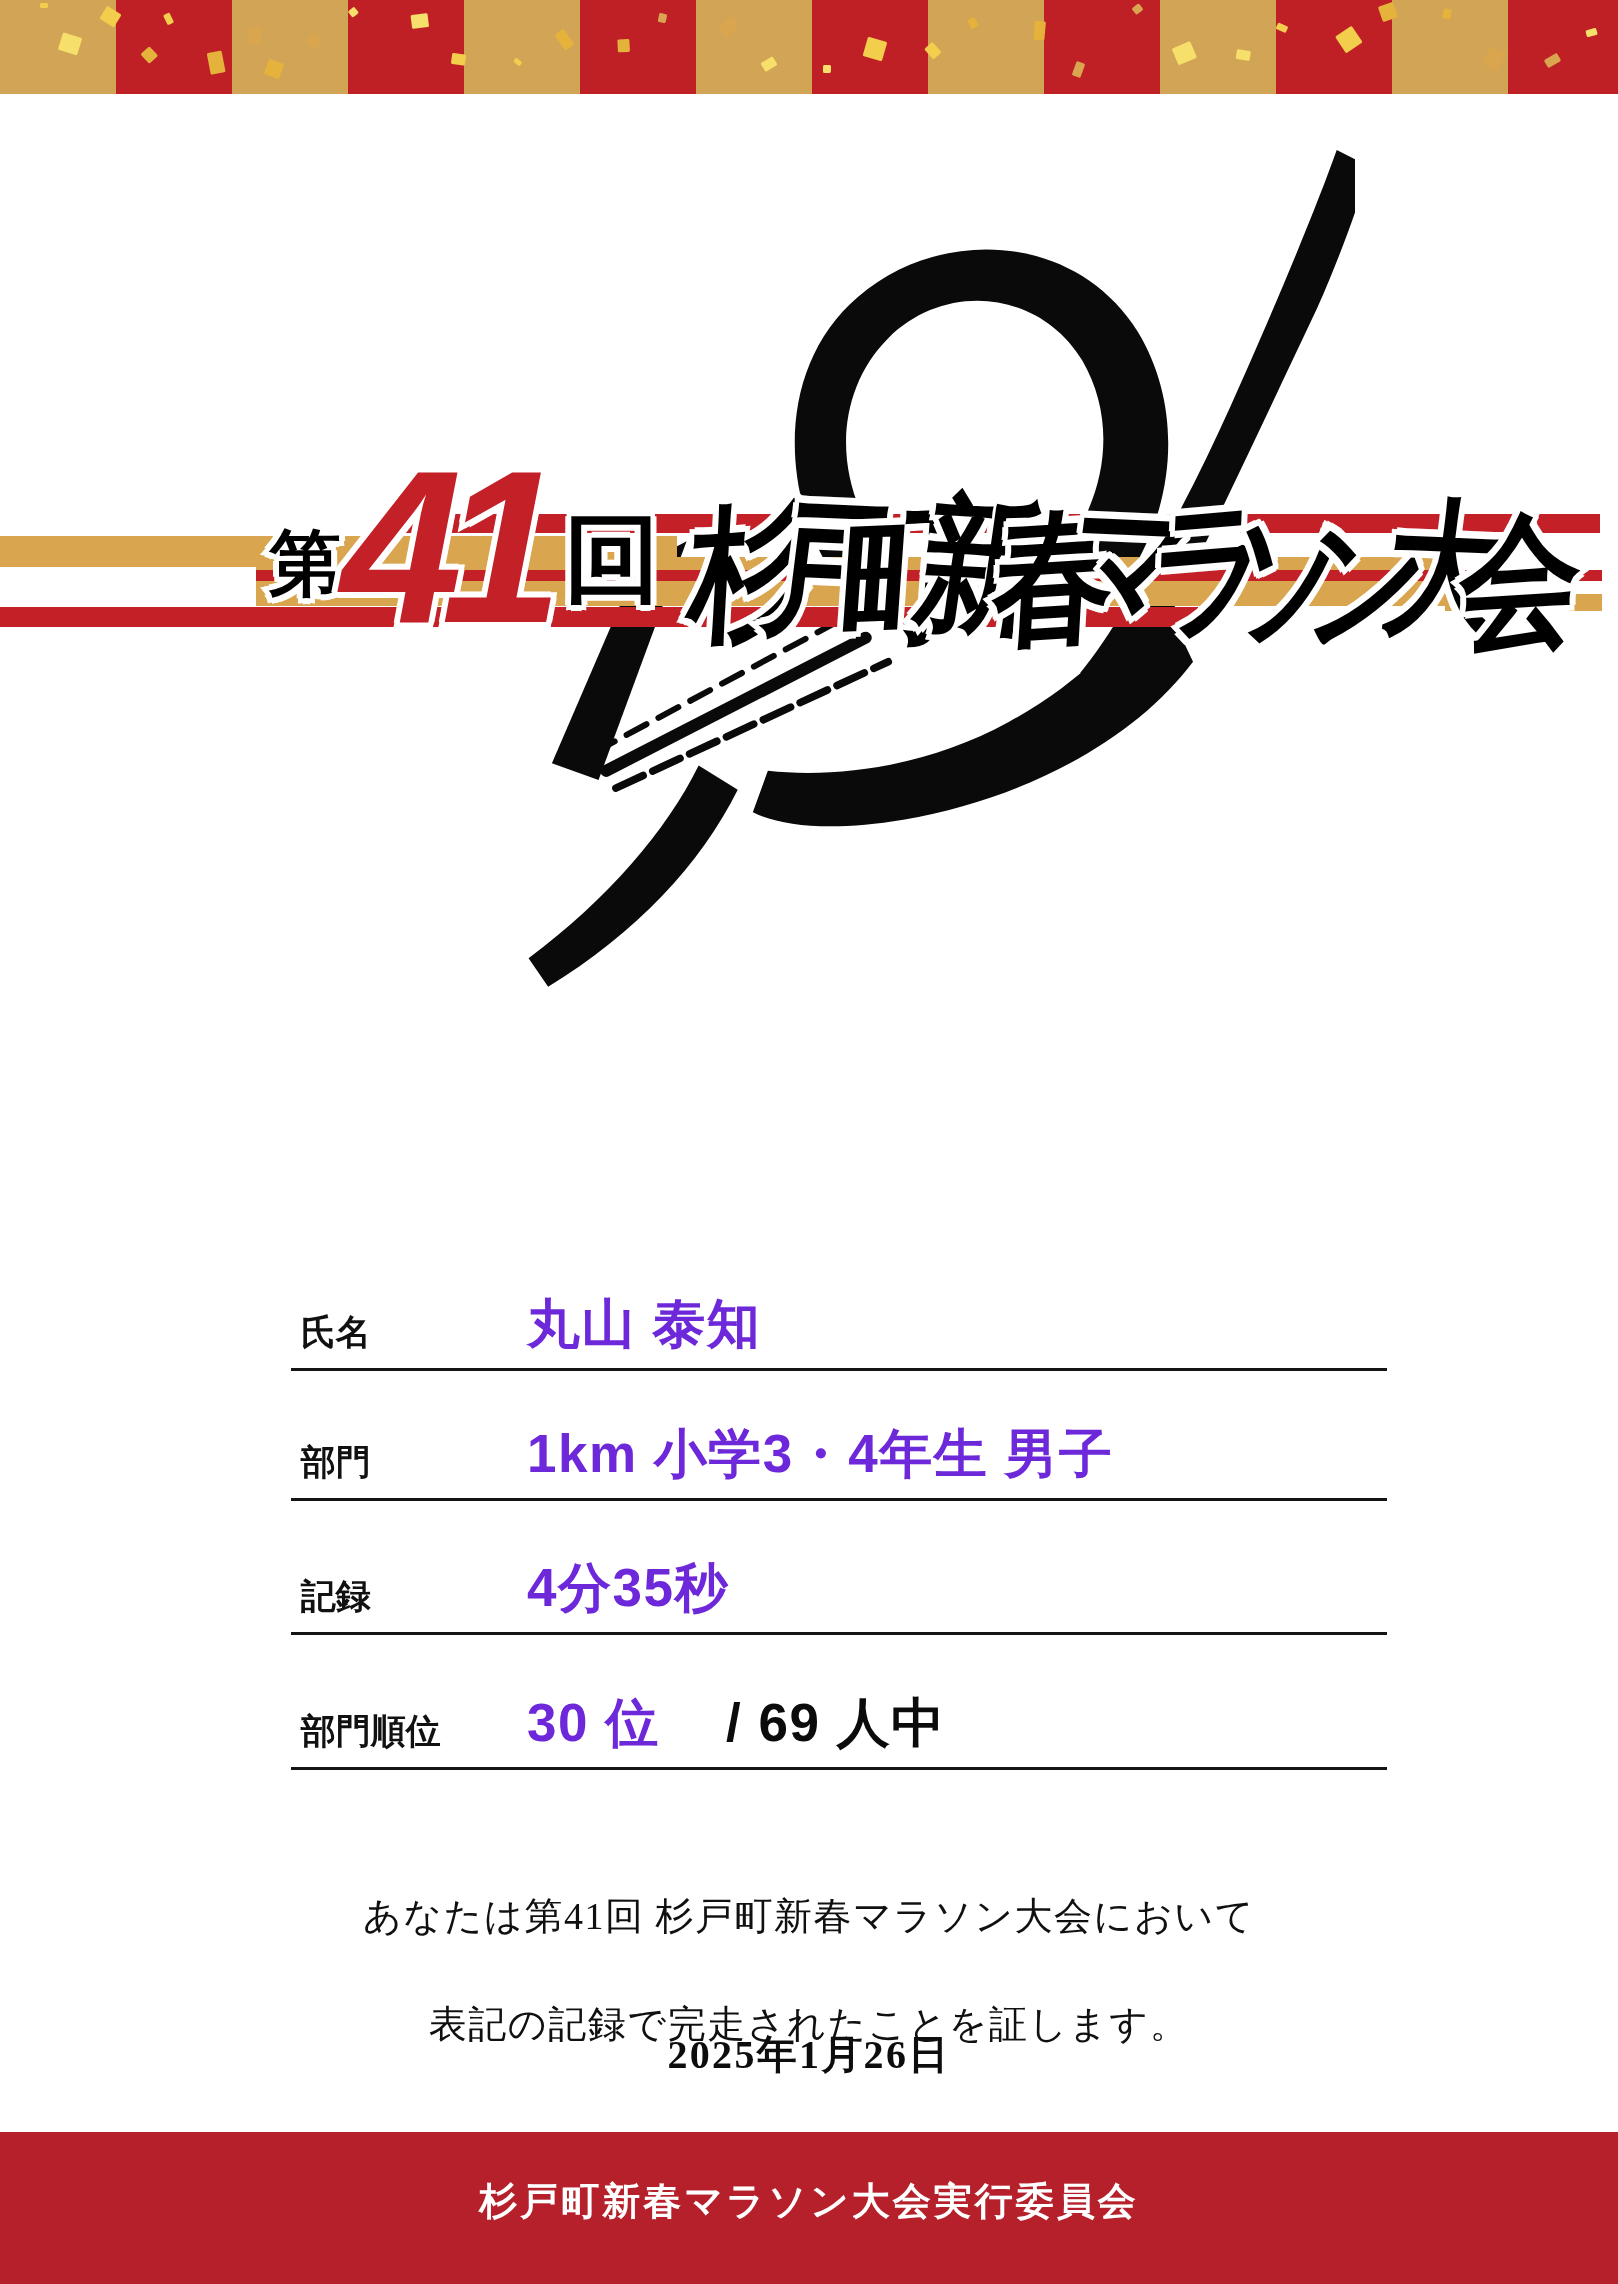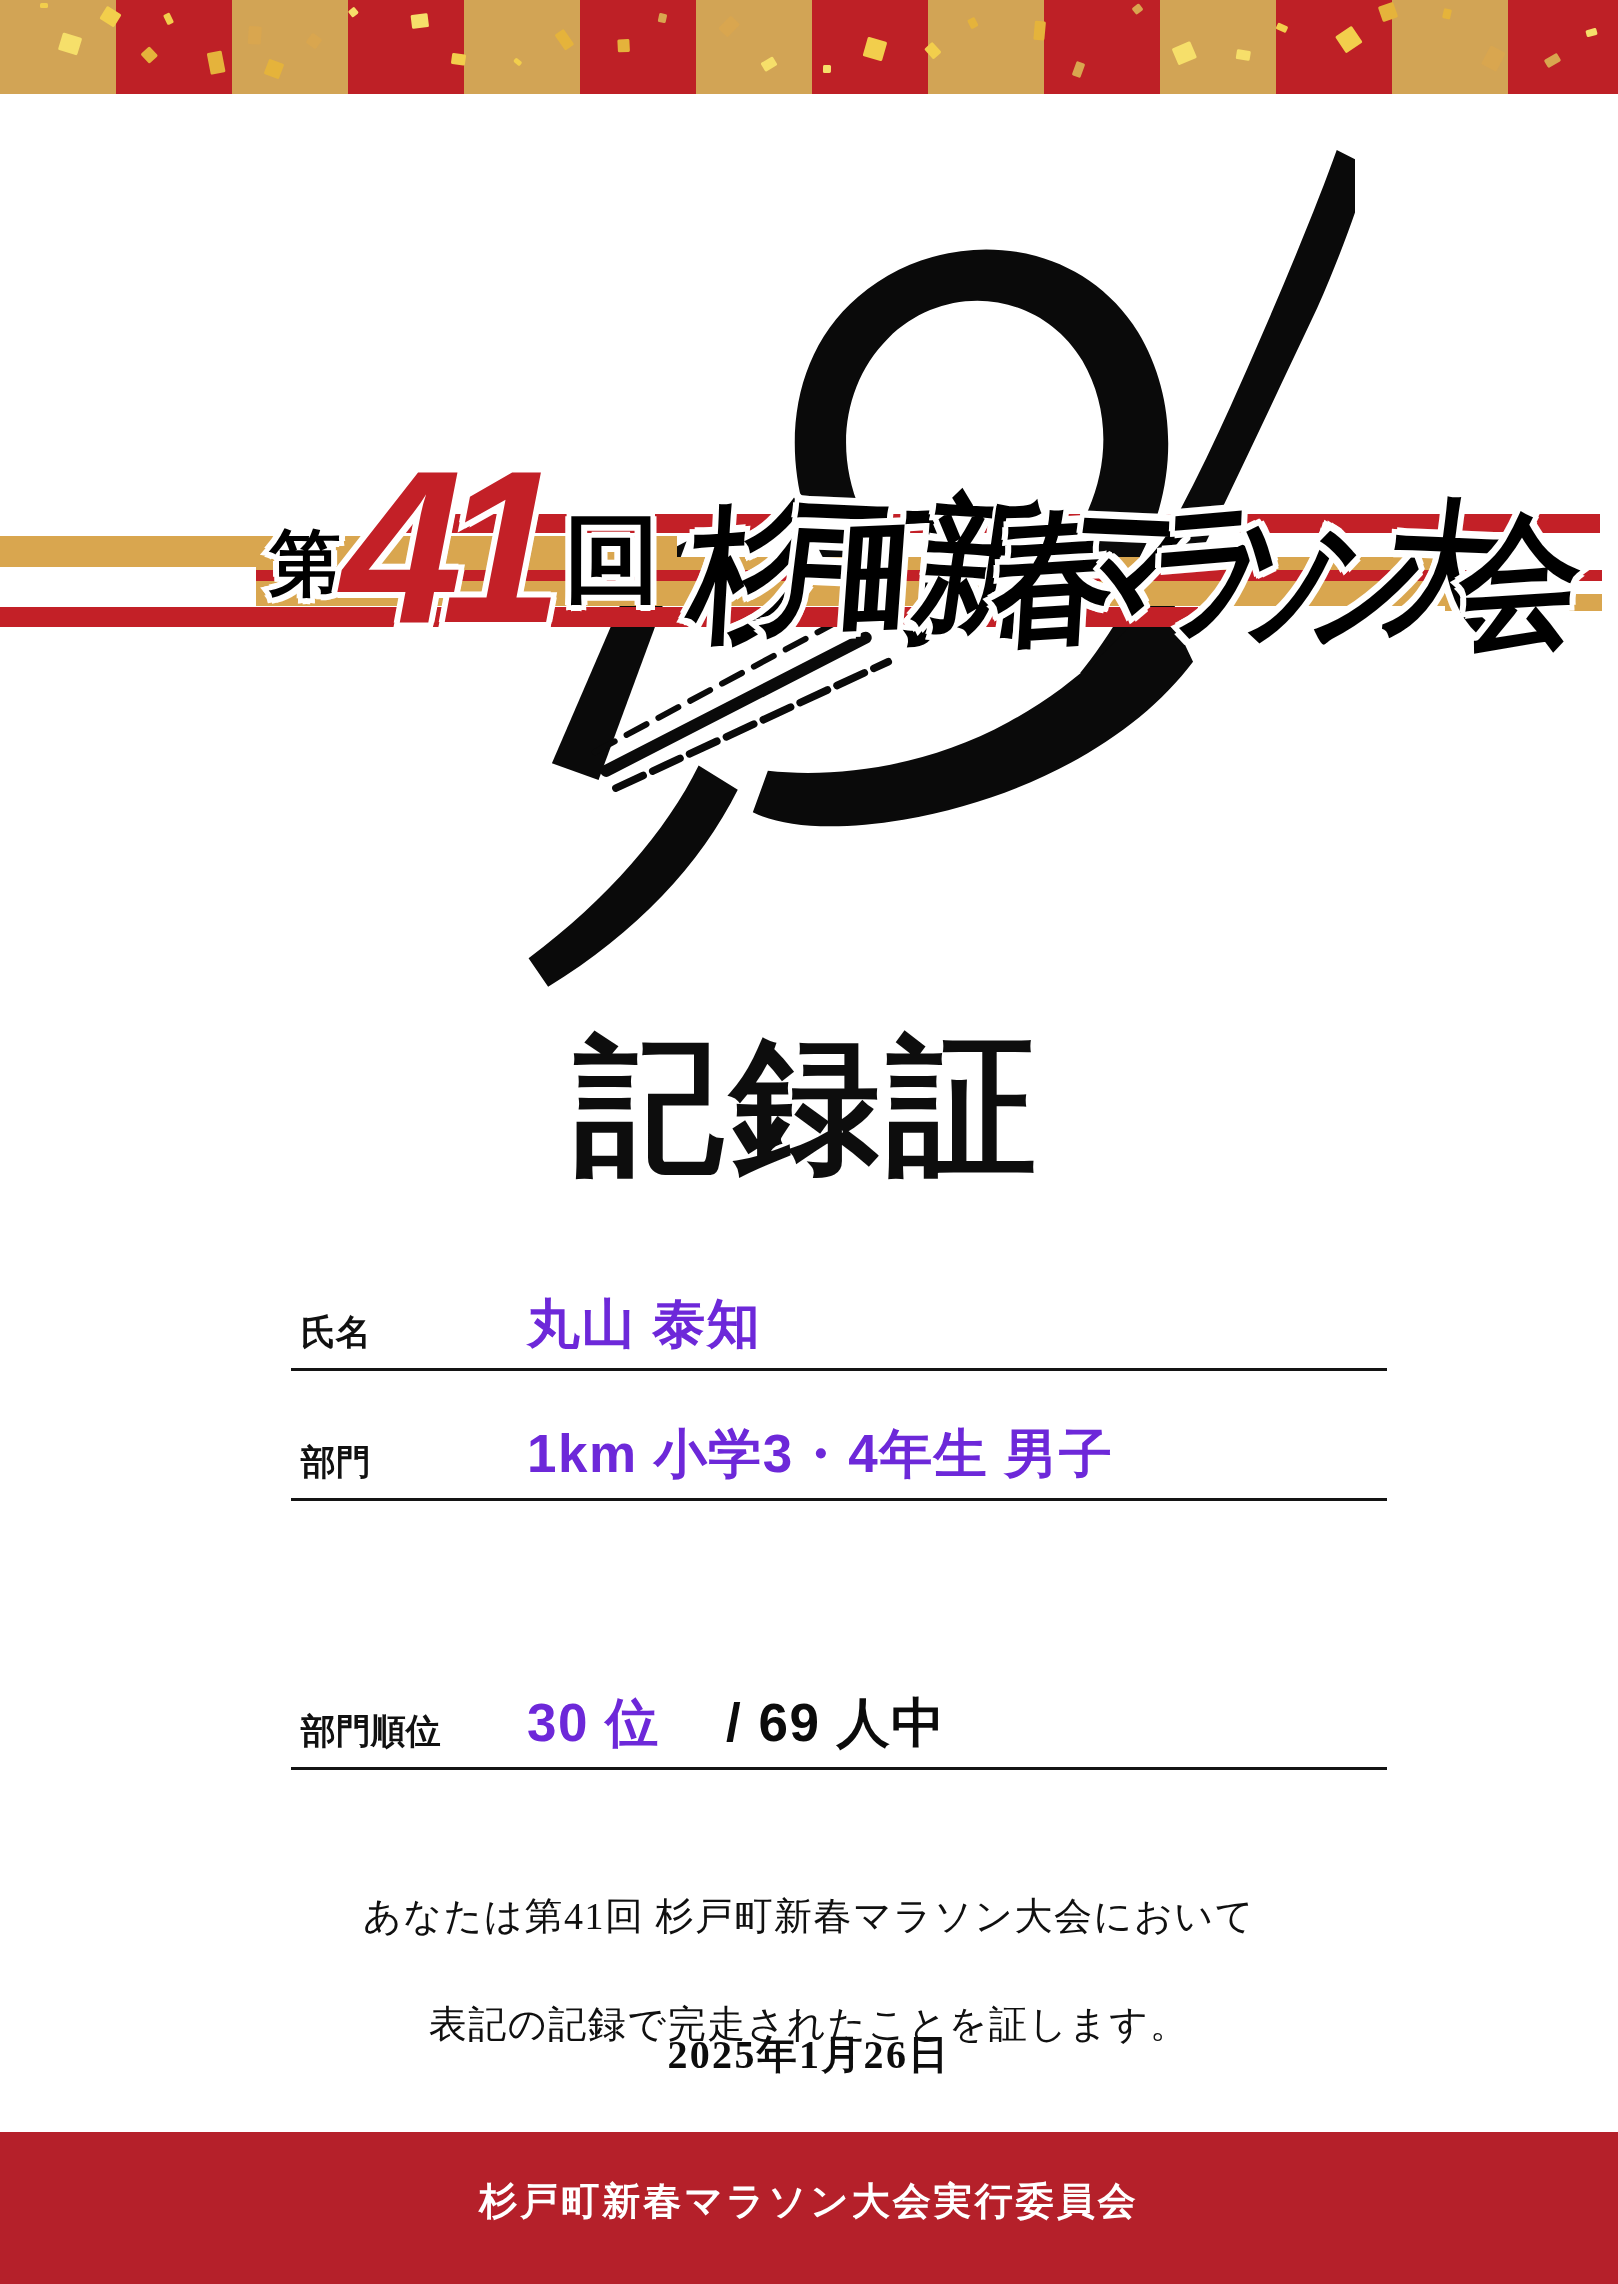--- a/index.html
+++ b/index.html
@@ -178,32 +178,36 @@
   <div class="stripe" id="stripe-e"></div>
   <div class="stripe" id="stripe-b"></div>
 
   <div id="banner-text">
     <span id="evt-prefix" class="outlined">第</span>
     <span id="evt-number" class="outlined">41</span>
     <span id="evt-suffix" class="outlined">回</span>
     <span id="evt-title" class="outlined"><span class="tchar" style="transform: translateY(0px) rotate(-3deg);">杉</span><span class="tchar" style="transform: translateY(-4.5px) rotate(2deg);">戸</span><span class="tchar" style="transform: translateY(3px) rotate(-2deg);">町</span><span class="tchar" style="transform: translateY(-7.5px) rotate(3deg);">新</span><span class="tchar" style="transform: translateY(4.5px) rotate(-3deg);">春</span><span class="tchar" style="transform: translateY(-12px) rotate(2deg);">マ</span><span class="tchar" style="transform: translateY(-3px) rotate(-4deg);">ラ</span><span class="tchar" style="transform: translateY(1.5px) rotate(3deg);">ソ</span><span class="tchar" style="transform: translateY(6px) rotate(-2deg);">ン</span><span class="tchar" style="transform: translateY(-4.5px) rotate(2deg);">大</span><span class="tchar" style="transform: translateY(7.5px) rotate(-3deg);">会</span></span>
   </div>
 
-  <div id="cert-title">記録証</div>
 
   <div class="field-row" id="row-0">
     <span class="field-label">氏名</span>
     <span class="field-value">丸山 泰知</span>
     <span class="field-value2"></span>
   </div>
   <div class="field-row" id="row-1">
     <span class="field-label">部門</span>
     <span class="field-value">1km 小学3・4年生 男子</span>
     <span class="field-value2"></span>
   </div>
+  <div class="field-row" id="row-2">
+    <span class="field-label">記録</span>
+    <span class="field-value">4分35秒</span>
+    <span class="field-value2"></span>
+  </div>
   <div class="field-row" id="row-3">
     <span class="field-label">部門順位</span>
     <span class="field-value">30 位</span>
     <span class="field-value2">/ 69 人中</span>
   </div>
 
   <div class="statement" id="statement-1">あなたは第41回 杉戸町新春マラソン大会において</div>
   <div class="statement" id="statement-2">表記の記録で完走されたことを証します。</div>
   <div id="cert-date">2025年1月26日</div>
 

